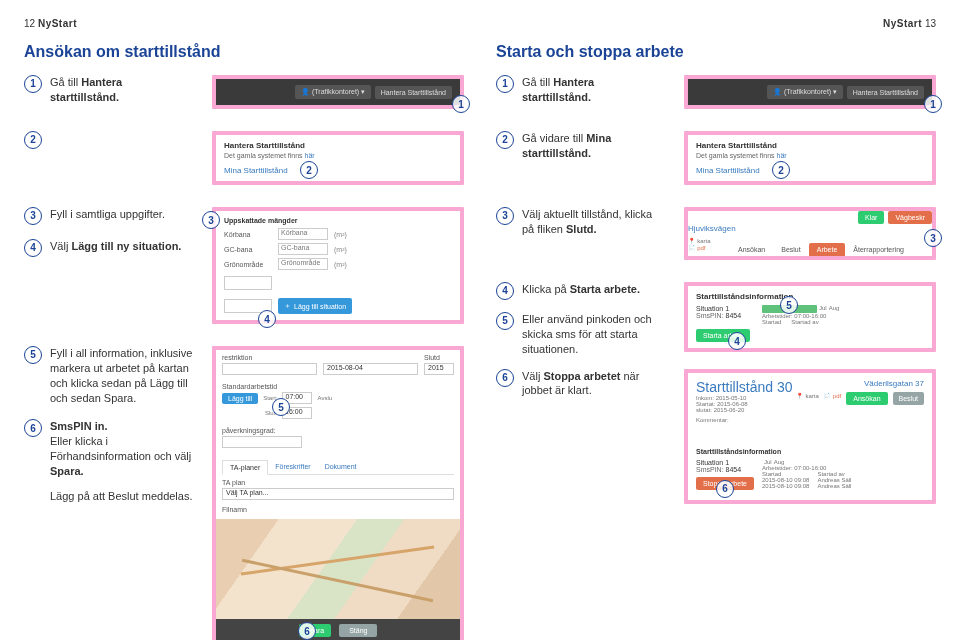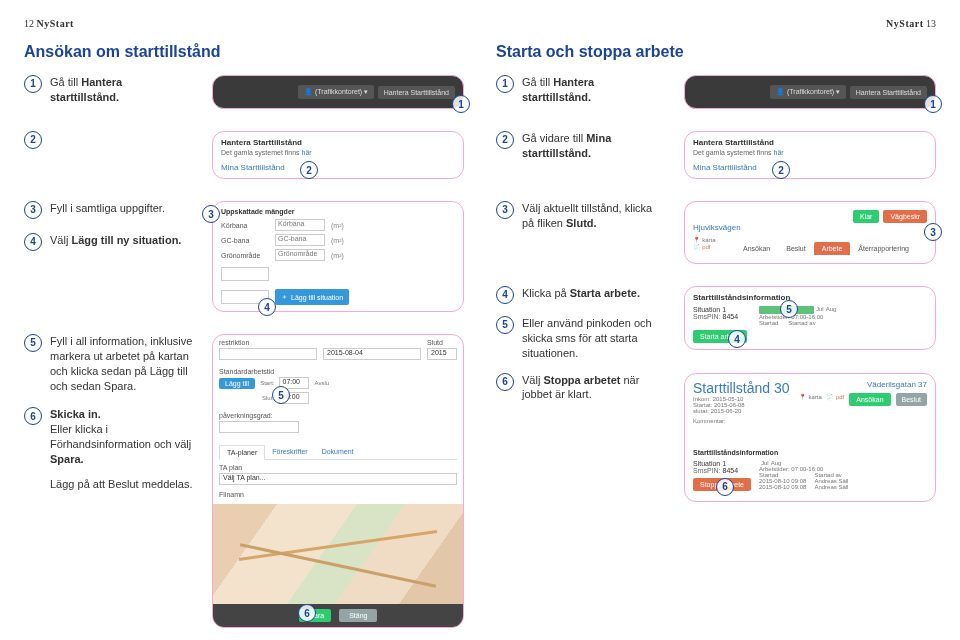--- a/index.html
+++ b/index.html
@@ -6,55 +6,55 @@
   body {
     font-family: Arial, Helvetica, sans-serif;
     width: 960px;
     height: 640px;
     background: #fff;
     padding: 18px 24px;
     font-size: 11px;
     color: #333;
     position: relative;
   }
-  .page-header { display: flex; justify-content: space-between; margin-bottom: 14px; font-family: Liberation Serif, serif; }
+  .page-header { display: flex; justify-content: space-between; margin-bottom: 14px; }
   .page-tag { font-size: 10px; }
   .page-tag .brand { font-weight: bold; letter-spacing: 0.5px; }
   .columns { display: flex; gap: 32px; }
   .col { flex: 1; display: flex; flex-direction: column; }
   h2.section-title { color: #1b4497; font-size: 16px; font-weight: bold; margin-bottom: 14px; }
   .step-row { display: flex; gap: 18px; align-items: flex-start; margin-bottom: 22px; }
   .step-text { flex: 0 0 170px; display: flex; gap: 8px; align-items: flex-start; line-height: 1.35; }
   .num {
     flex: 0 0 18px; height: 18px; border: 1.5px solid #1b4497; border-radius: 50%;
     color: #1b4497; font-weight: bold; font-size: 10px;
     display: inline-flex; align-items: center; justify-content: center;
   }
   .step-text div { flex: 1; }
   .step-img { flex: 1; position: relative; }
   .shot {
-    border: 1px solid #f9a8d4; border-radius: 12px; background: #f6f6f6;
+    border: 4px solid #f9a8d4; border-radius: 1px; background: #f6f6f6;
     position: relative; overflow: hidden;
   }
   .shot.topbar { height: 34px; background: #3a3a3a; display: flex; justify-content: flex-end; align-items: center; padding: 0 8px; }
   .topbar-chip { background: #555; color: #ddd; font-size: 7px; padding: 3px 6px; border-radius: 2px; margin-left: 4px; }
   .shot.hantera { padding: 6px 8px; background: #fff; }
   .hantera .title { font-size: 8px; font-weight: bold; }
   .hantera .sub { font-size: 7px; color: #666; margin: 2px 0 4px; }
   .hantera .sub a { color: #3a7bbf; text-decoration: none; }
   .link-mina { font-size: 8px; color: #3a7bbf; }
   .shot.form { padding: 6px 8px; background: #fff; font-size: 7px; }
   .form-head { font-weight: bold; margin-bottom: 4px; }
   .form-row { display: flex; align-items: center; gap: 6px; margin-bottom: 3px; }
   .form-row .lbl { width: 48px; color: #555; }
   .form-row .inp { border: 1px solid #ccc; height: 12px; flex: 1; max-width: 50px; background: #fff; padding: 0 2px; font-size: 7px; color: #777; }
   .form-row .unit { color: #888; }
   .sel { border: 1px solid #ccc; height: 14px; width: 48px; background: #fff; display: inline-block; }
   .btn-lagg { display: inline-flex; align-items: center; gap: 3px; background: #3498db; color: #fff; font-size: 7px; padding: 3px 6px; border-radius: 2px; }
-  .shot.tabbar { padding: 8px; background: #fff; font-size: 7px; }
+  .shot.tabbar { background: #fff; font-size: 7px; }
   .btn-green { background: #2ecc71; color: #fff; padding: 3px 7px; border-radius: 2px; font-size: 7px; display: inline-block; }
   .btn-red { background: #e36f4a; color: #fff; padding: 3px 7px; border-radius: 2px; font-size: 7px; display: inline-block; }
   .tabs { display: flex; gap: 0; margin-top: 6px; }
   .tab { padding: 3px 8px; font-size: 7px; color: #555; }
   .tab.active { background: #e36f4a; color: #fff; border-radius: 2px 2px 0 0; }
   .tabbar .street { font-size: 8px; color: #3a7bbf; margin-bottom: 4px; }
   .mini { font-size: 6px; color: #777; }
   .pdficon { color: #e36f4a; font-size: 6px; }
   .shot.sitinfo { padding: 6px 8px; background: #fff; font-size: 7px; }
   .sitinfo .hdr { font-weight: bold; font-size: 8px; margin-bottom: 4px; }
@@ -182,21 +182,21 @@
     </div>
 
     <div class="step-row" style="margin-bottom:0;">
       <div style="flex:0 0 170px;">
         <div class="step-text" style="margin-bottom:14px;">
           <span class="num">5</span>
           <div>Fyll i all information, inklusive markera ut arbetet på kartan och klicka sedan på Lägg till och sedan Spara.</div>
         </div>
         <div class="step-text" style="margin-bottom:10px;">
           <span class="num">6</span>
-          <div><b>Skicka in.</b><br><span>Eller klicka i Förhandsinformation och välj </span><b>Spara.</b></div>
+          <div><b>SmsPIN in.</b><br><span>Eller klicka i Förhandsinformation och välj </span><b>Spara.</b></div>
         </div>
         <div class="step-text">
           <span style="flex:0 0 18px;"></span>
           <div>Lägg på att Beslut meddelas.</div>
         </div>
       </div>
       <div class="step-img">
         <div class="shot bigform">
           <div class="sect">
             <div style="display:flex; gap:6px;">

